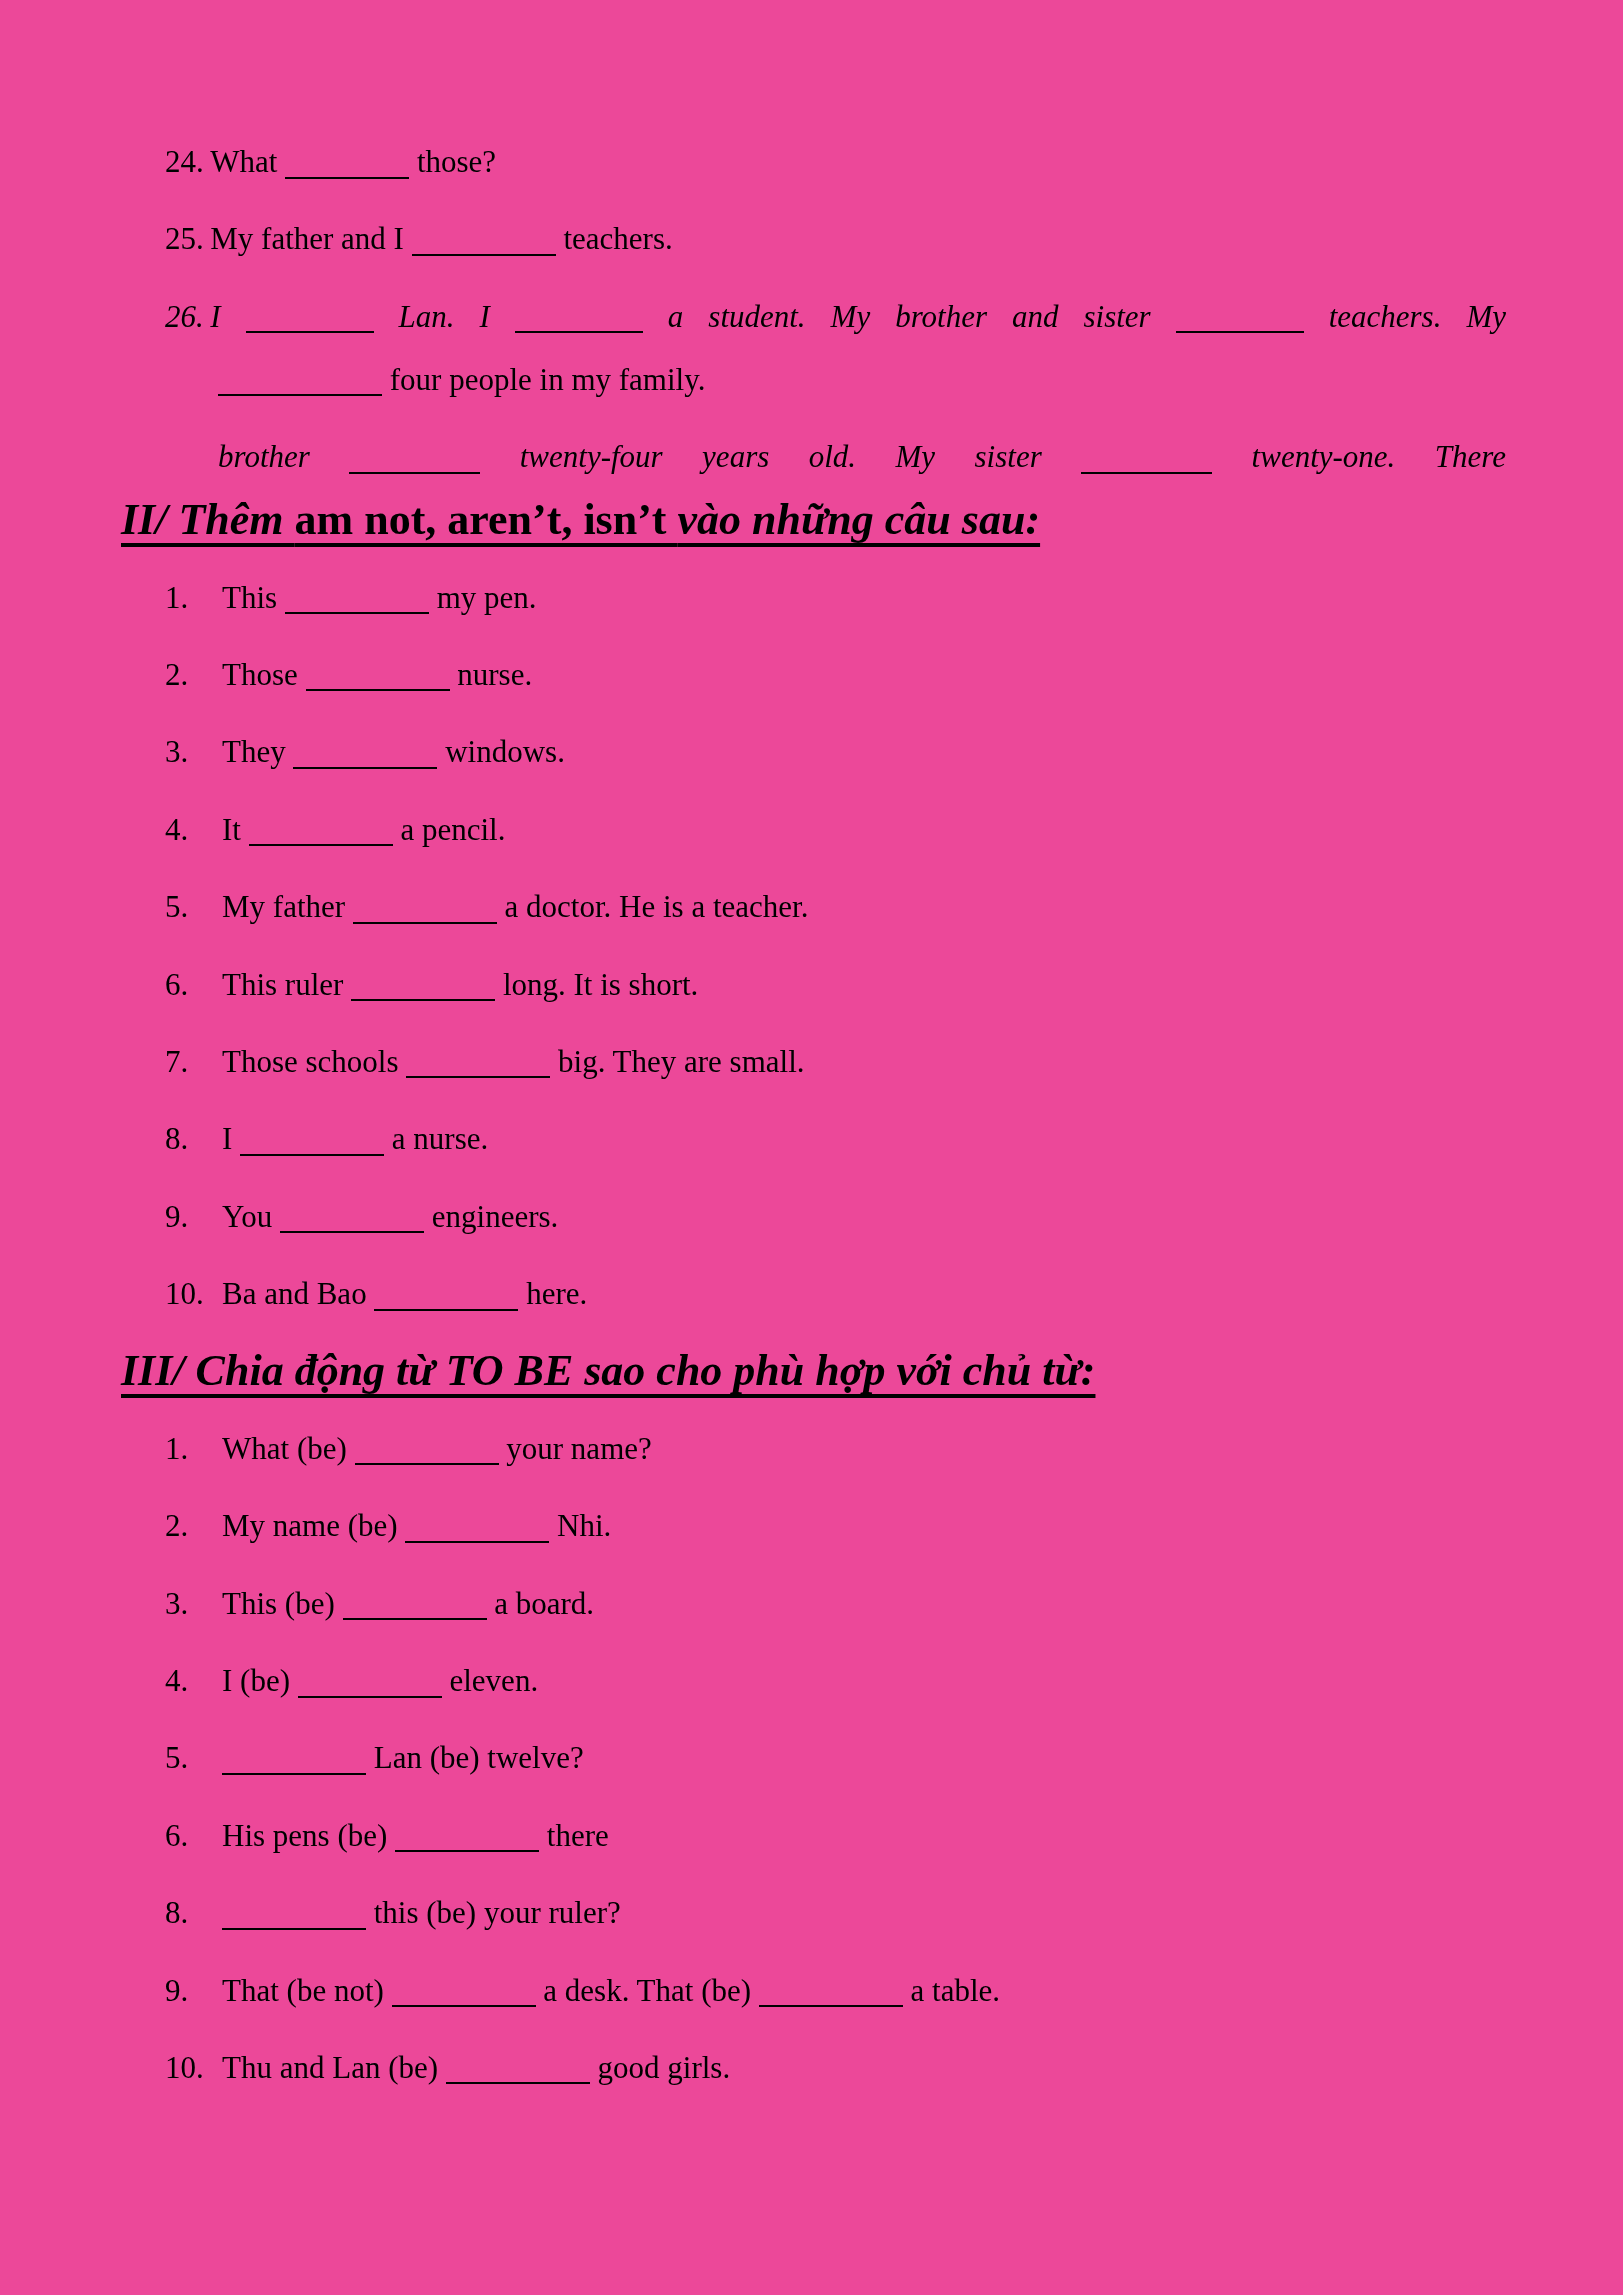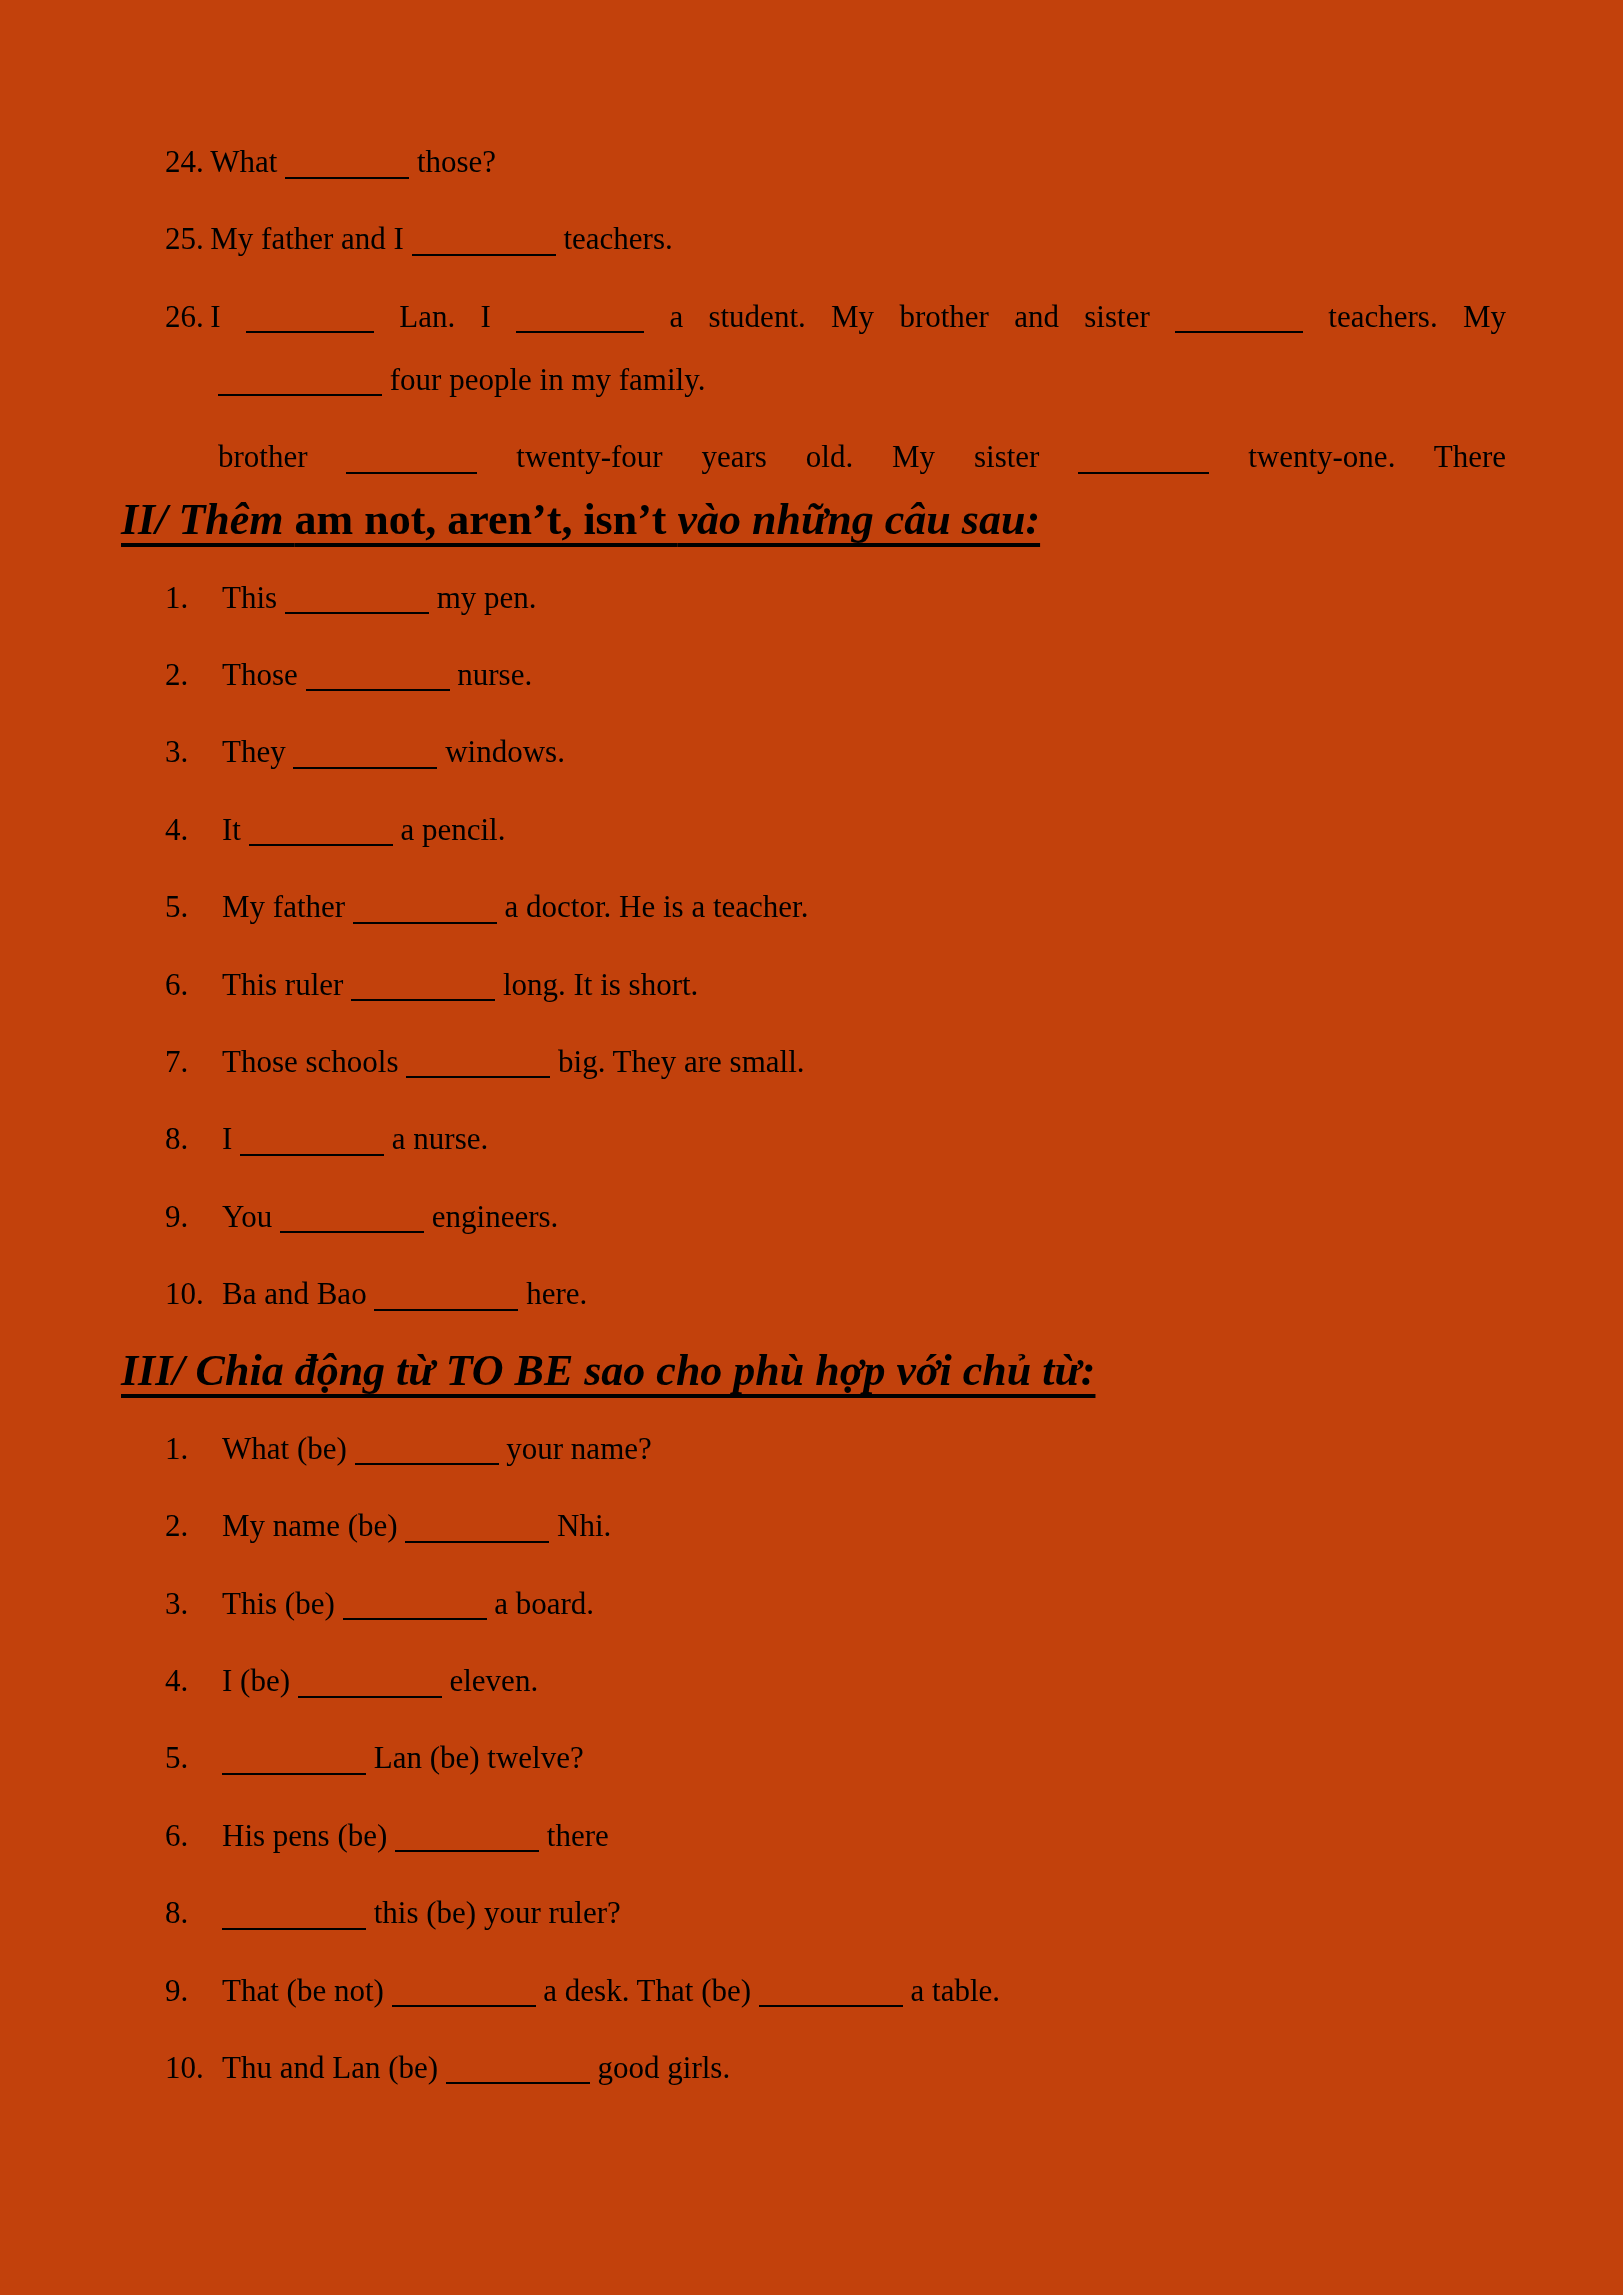--- a/index.html
+++ b/index.html
@@ -5,37 +5,38 @@
   html, body {
     margin: 0;
     padding: 0;
     background: #ffffff;
   }
   .page {
     position: relative;
     width: 1624px;
     height: 2295px;
     box-sizing: border-box;
-    background: #c2410c;
+    background: #ec4899;
     color: #000000;
     font-family: "Liberation Serif", "DejaVu Serif", serif;
     font-size: 31px;
     padding: 130px 118px 0 121px;
     overflow: hidden;
   }
   .item {
     margin: 0 0 14.4px 44px;
     line-height: 63px;
     text-align: left;
   }
   .item.tight { margin-bottom: 0; }
   .item.cont  { margin-left: 97px; }
   .item.justify {
     text-align: justify;
     text-align-last: justify;
+    font-style: italic;
   }
   .num-tab {
     display: inline-block;
     width: 57px;
   }
   .num-flow { margin-right: 6.5px; }
   .blank {
     display: inline-block;
     width: 144px;
     height: 0;

